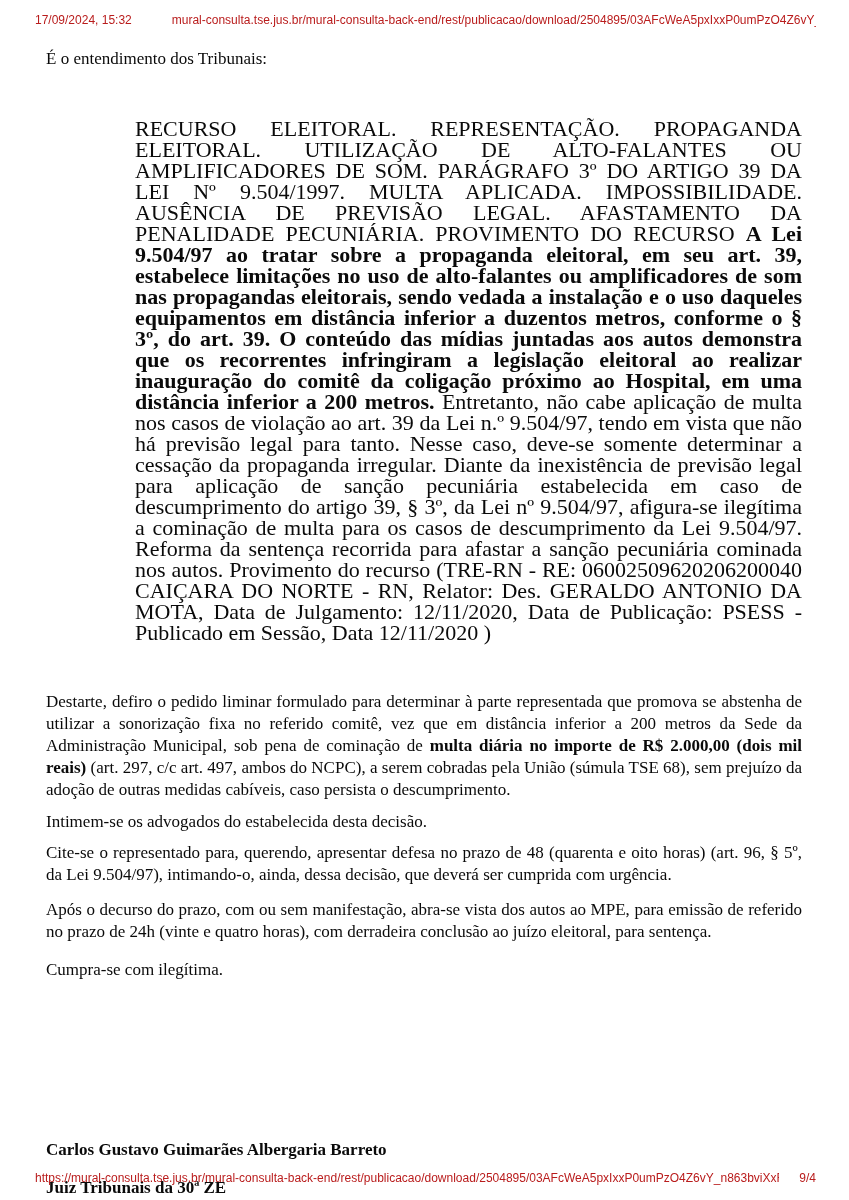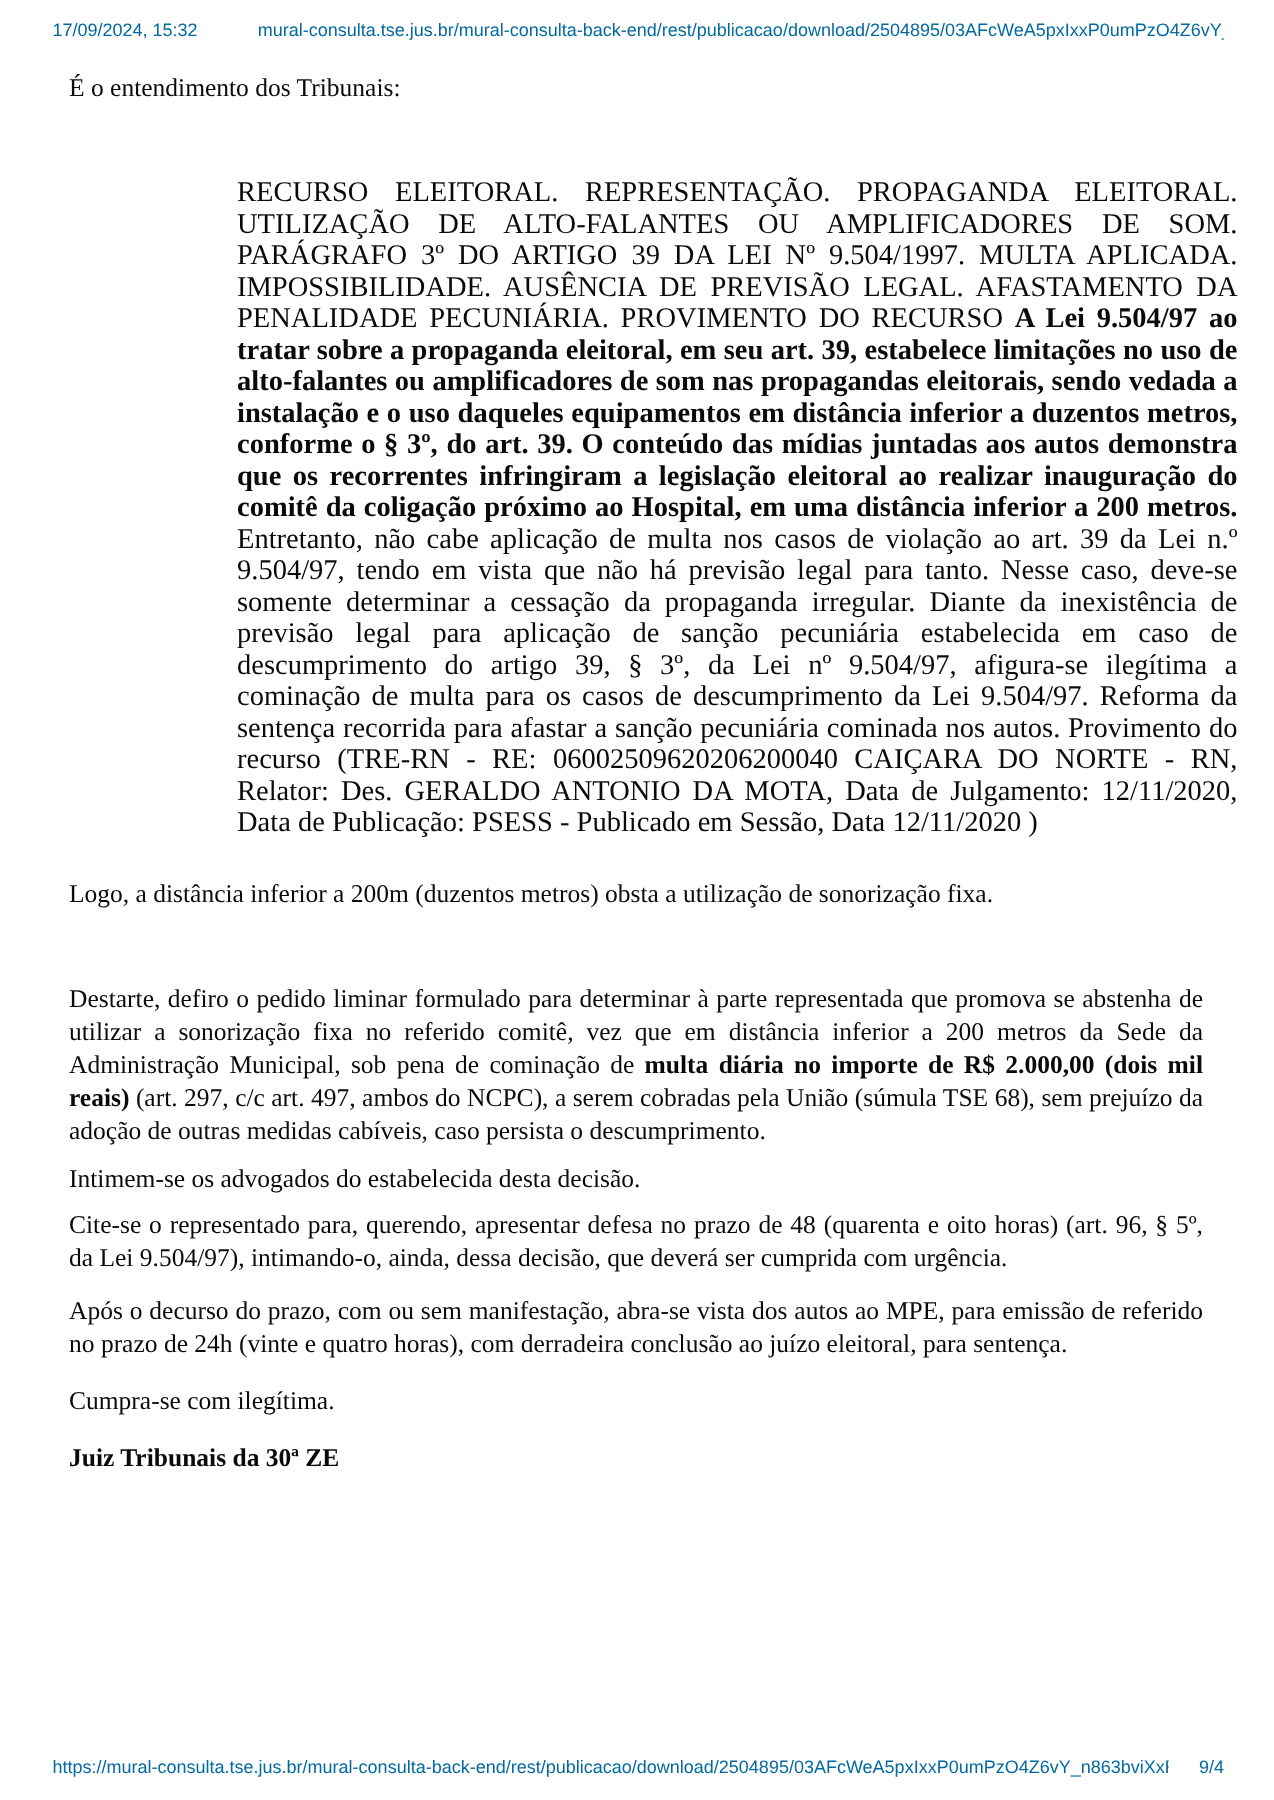--- a/index.html
+++ b/index.html
@@ -8,37 +8,37 @@
     width:849px;height:1200px;
     background:#ffffff;
     margin:0 auto;
     font-family:"Liberation Serif", serif;
     color:#0a0a0a;
     overflow:hidden;
   }
   .print-bar{
     position:absolute;left:35px;right:33px;
     font-family:"Liberation Sans", sans-serif;
-    font-size:12px;color:#0369a1;
+    font-size:12px;color:#b91c1c;
     display:flex;align-items:center;
     white-space:nowrap;
   }
   .print-bar.top{top:13px;}
   .print-bar.bottom{bottom:15px;justify-content:space-between;}
   .hdr-url{margin-left:40px;flex:1;overflow:hidden;}
   .ftr-url{overflow:hidden;margin-right:20px;}
   .content{
     position:absolute;top:48px;left:46px;width:756px;
     font-size:17px;line-height:22px;text-align:justify;
   }
   .content p{margin:0;padding:0;}
   .quote{
-    margin:48px 0 0 112px;
+    margin:48px 0 0 89px;
     width:667px;
-    font-size:19px;line-height:21px;
+    font-size:22px;line-height:21px;
     text-align:justify;
   }
   .b{font-weight:bold;}
   .p-logo{margin-top:26px !important;}
   .p-destarte{margin-top:48px !important;}
   .p-intimem{margin-top:10px !important;}
   .p-cite{margin-top:9px !important;}
   .p-apos{margin-top:13px !important;}
   .p-cumpra{margin-top:16px !important;}
   .p-teixeira{margin-top:11px !important;}
@@ -54,33 +54,33 @@
     <span>17/09/2024, 15:32</span>
     <span class="hdr-url">mural-consulta.tse.jus.br/mural-consulta-back-end/rest/publicacao/download/2504895/03AFcWeA5pxIxxP0umPzO4Z6vY_n8…</span>
   </div>
 
   <div class="content">
 
     <p>É o entendimento dos Tribunais:</p>
 
     <div class="quote"><span>RECURSO ELEITORAL. REPRESENTAÇÃO. PROPAGANDA ELEITORAL. UTILIZAÇÃO DE ALTO-FALANTES OU AMPLIFICADORES DE SOM. PARÁGRAFO 3º DO ARTIGO 39 DA LEI Nº 9.504/1997. MULTA APLICADA. IMPOSSIBILIDADE. AUSÊNCIA DE PREVISÃO LEGAL. AFASTAMENTO DA PENALIDADE PECUNIÁRIA. PROVIMENTO DO RECURSO </span><span class="b">A Lei 9.504/97 ao tratar sobre a propaganda eleitoral, em seu art. 39, estabelece limitações no uso de alto-falantes ou amplificadores de som nas propagandas eleitorais, sendo vedada a instalação e o uso daqueles equipamentos em distância inferior a duzentos metros, conforme o § 3º, do art. 39. O conteúdo das mídias juntadas aos autos demonstra que os recorrentes infringiram a legislação eleitoral ao realizar inauguração do comitê da coligação próximo ao Hospital, em uma distância inferior a 200 metros.</span><span> Entretanto, não cabe aplicação de multa nos casos de violação ao art. 39 da Lei n.º 9.504/97, tendo em vista que não há previsão legal para tanto. Nesse caso, deve-se somente determinar a cessação da propaganda irregular. Diante da inexistência de previsão legal para aplicação de sanção pecuniária estabelecida em caso de descumprimento do artigo 39, § 3º, da Lei nº 9.504/97, afigura-se ilegítima a cominação de multa para os casos de descumprimento da Lei 9.504/97. Reforma da sentença recorrida para afastar a sanção pecuniária cominada nos autos. Provimento do recurso (TRE-RN - RE: 06002509620206200040 CAIÇARA DO NORTE - RN, Relator: Des. GERALDO ANTONIO DA MOTA, Data de Julgamento: 12/11/2020, Data de Publicação: PSESS - Publicado em Sessão, Data 12/11/2020 )</span></div>
 
-    <p class="p-logo">Logo, a distância inferior a 200m (duzentos metros) obsta a utilização de sonorização fixa.</p>
 
     <p class="p-destarte"><span>Destarte, defiro o pedido liminar formulado para determinar à parte representada que promova se abstenha de utilizar a sonorização fixa no referido comitê, vez que em distância inferior a 200 metros da Sede da Administração Municipal, sob pena de cominação de </span><span class="b">multa diária no importe de R$ 2.000,00 (dois mil reais)</span><span> (art. 297, c/c art. 497, ambos do NCPC), a serem cobradas pela União (súmula TSE 68), sem prejuízo da adoção de outras medidas cabíveis, caso persista o descumprimento.</span></p>
 
     <p class="p-intimem">Intimem-se os advogados do estabelecida desta decisão.</p>
 
     <p class="p-cite">Cite-se o representado para, querendo, apresentar defesa no prazo de 48 (quarenta e oito horas) (art. 96, § 5º, da Lei 9.504/97), intimando-o, ainda, dessa decisão, que deverá ser cumprida com urgência.</p>
 
     <p class="p-apos">Após o decurso do prazo, com ou sem manifestação, abra-se vista dos autos ao MPE, para emissão de referido no prazo de 24h (vinte e quatro horas), com derradeira conclusão ao juízo eleitoral, para sentença.</p>
 
     <p class="p-cumpra">Cumpra-se com ilegítima.</p>
 
 
+    <p class="p-sig-name">Carlos Gustavo Guimarães Albergaria Barreto</p>
 
     <p class="p-sig-title">Juiz Tribunais da 30ª ZE</p>
 
   </div>
 
   <div class="print-bar bottom">
     <span class="ftr-url">https://mural-consulta.tse.jus.br/mural-consulta-back-end/rest/publicacao/download/2504895/03AFcWeA5pxIxxP0umPzO4Z6vY_n863bviXxRDH7…</span>
     <span>9/4</span>
   </div>
 

